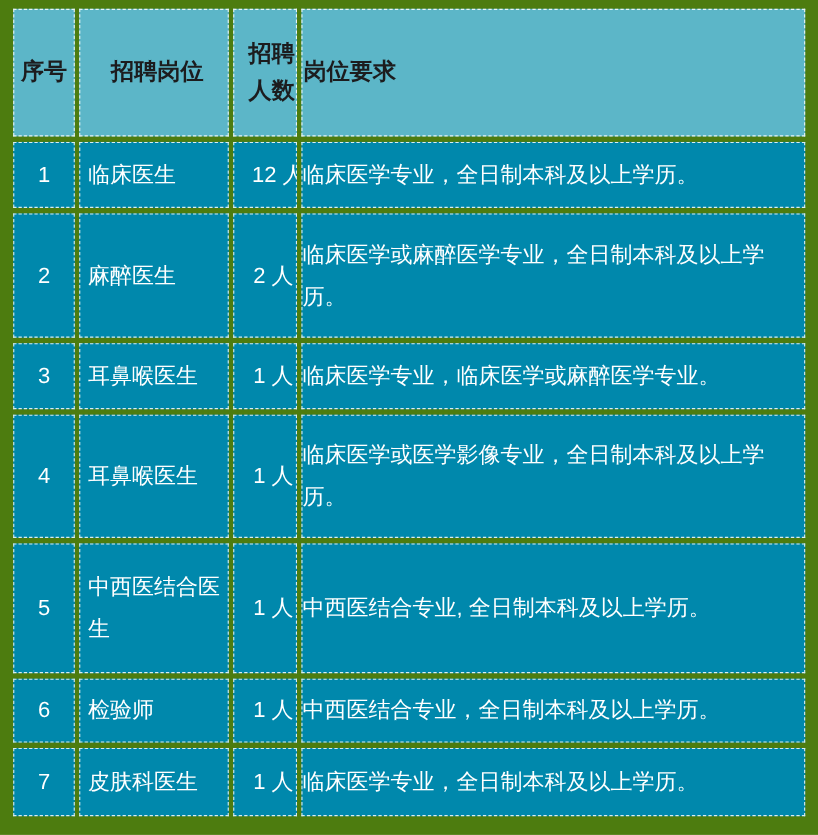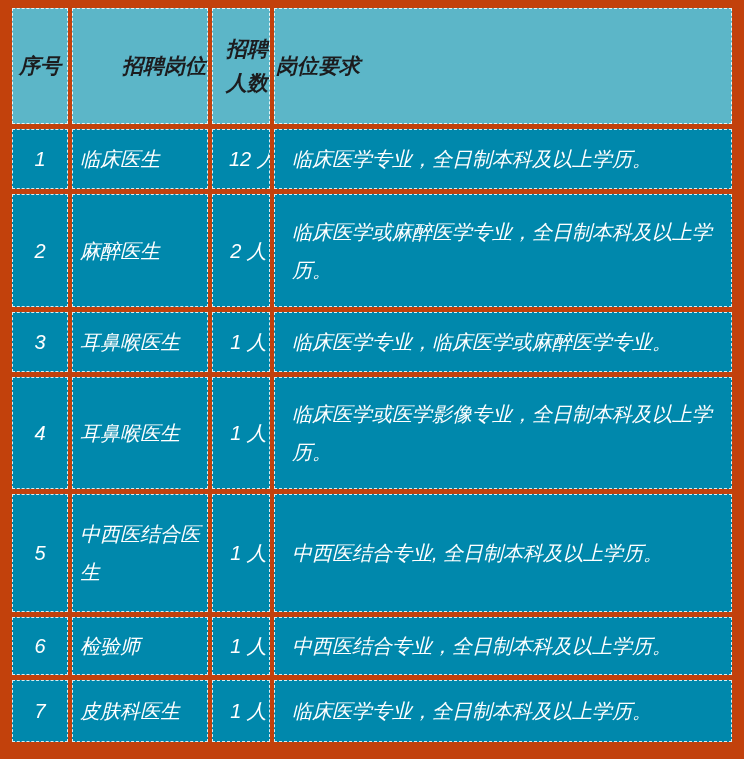--- a/index.html
+++ b/index.html
@@ -4,25 +4,24 @@
 <style>
   html, body {
     margin: 0;
     padding: 0;
     background: #ffffff;
     font-family: "Liberation Sans", "DejaVu Sans", sans-serif;
   }
   .page {
     width: 744px;
     height: 759px;
-    background: #c2410c;
+    background: #4d7c0f;
     box-sizing: border-box;
     padding: 3px 8px;
     overflow: hidden;
-    font-style: italic;
   }
   table.recruit {
     border-collapse: separate;
     border-spacing: 4px 5px;
     width: 728px;
     table-layout: fixed;
   }
   col.c-no  { width: 56px;  }
   col.c-pos { width: 136px; }
   col.c-cnt { width: 58px;  }
@@ -36,34 +35,34 @@
   }
   thead tr { height: 116px; }
   thead th {
     background: #5cb6c8;
     color: #1c1c1e;
     font-weight: bold;
     font-size: 21px;
     line-height: 34px;
   }
   th.h-no  { text-align: center; }
-  th.h-pos { text-align: right; padding-left: 7px; }
+  th.h-pos { text-align: center; padding-left: 7px; }
   th.h-cnt { text-align: left; padding-left: 13px; word-break: break-all; }
   th.h-req { text-align: left; }
 
   tbody td {
     background: #0088ac;
     color: #ffffff;
     font-size: 20px;
     line-height: 38px;
   }
   td.cell-no  { text-align: center; }
   td.cell-pos { text-align: left; padding-left: 7px; word-break: break-all; margin-left: 11px; }
   td.cell-cnt { text-align: center; padding-left: 16px; white-space: nowrap; }
-  td.cell-req { text-align: left; padding-left: 17px; padding-right: 2px; word-break: break-all; }
+  td.cell-req { text-align: left; padding-left: 0; padding-right: 2px; word-break: break-all; }
 
   tbody tr:nth-of-type(1) { height: 60px;  }
   tbody tr:nth-of-type(2) { height: 113px; }
   tbody tr:nth-of-type(3) { height: 60px;  }
   tbody tr:nth-of-type(4) { height: 112px; }
   tbody tr:nth-of-type(5) { height: 118px; }
   tbody tr:nth-of-type(6) { height: 58px;  }
   tbody tr:nth-of-type(7) { height: 62px;  }
 </style>
 </head>

